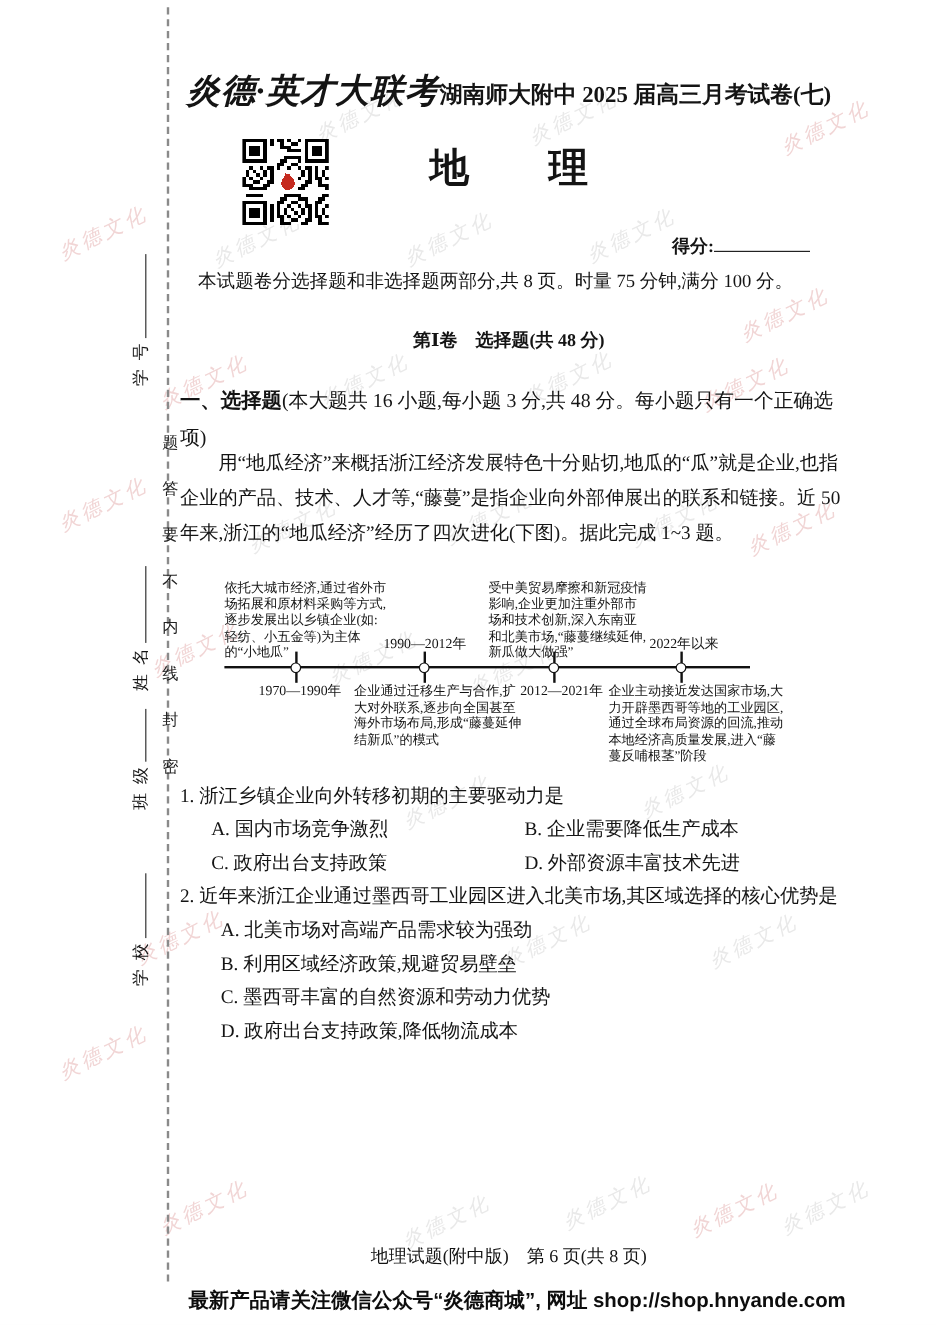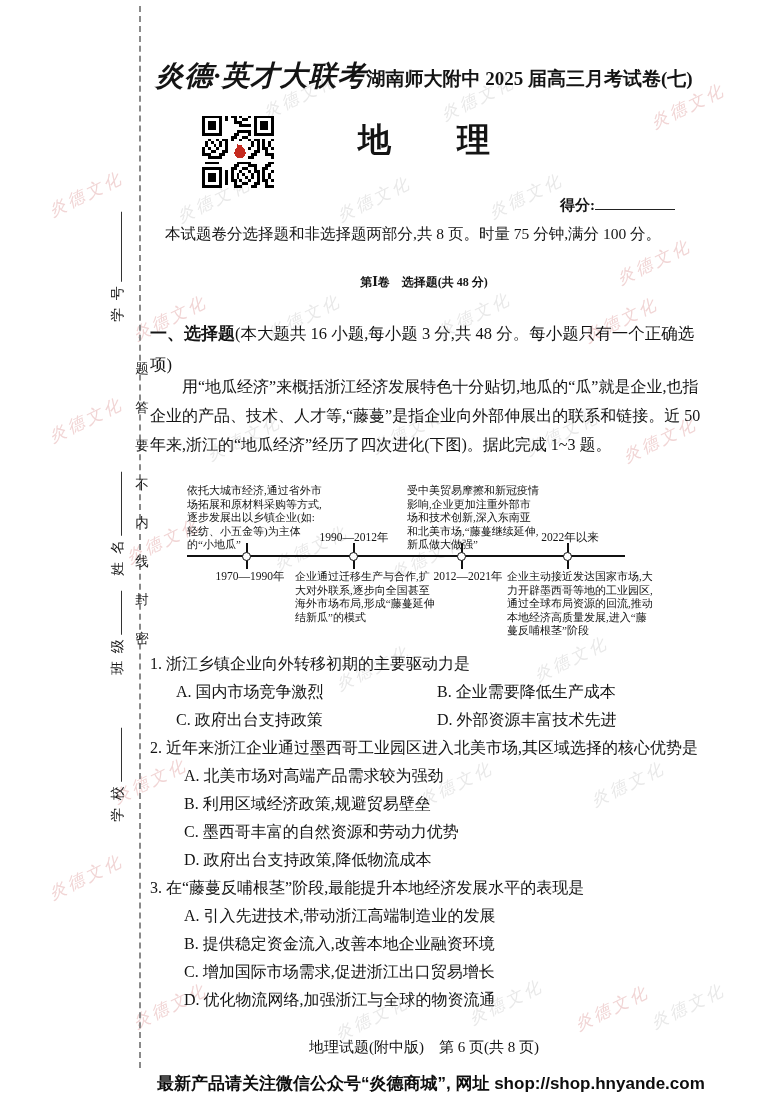--- a/index.html
+++ b/index.html
@@ -26,21 +26,21 @@
   .hdr .brand{font-weight:bold;font-style:italic;font-size:28px;letter-spacing:1px;}
   .hdr .rest{font-weight:bold;}
   .qr{position:absolute;left:202px;top:114px;width:72px;height:75px;z-index:2;}
   .subject{position:absolute;left:150px;top:118px;width:548px;text-align:center;
            font-size:33px;font-weight:bold;z-index:2;
            font-family:"Liberation Sans","DejaVu Sans",sans-serif;}
   .score{position:absolute;left:560px;top:196px;font-size:15px;font-weight:bold;z-index:2;}
   .score .blank{display:inline-block;border-bottom:1.4px solid #222;height:13px;}
   .notice{position:absolute;left:165px;top:224px;width:535px;font-size:15.5px;z-index:2;}
   .sec-title{position:absolute;left:150px;top:274px;width:548px;text-align:center;
-             font-size:12px;font-weight:bold;z-index:2;}
+             font-size:15px;font-weight:bold;z-index:2;}
   .part-head{position:absolute;left:150px;top:318px;width:552px;font-size:16.5px;
              line-height:31px;z-index:2;}
   .part-head b{font-size:17px;}
   .passage{position:absolute;left:150px;top:372px;width:552px;font-size:16px;
            line-height:29px;text-indent:2em;z-index:2;}
   
   .diagram{position:absolute;left:150px;top:484px;width:560px;height:168px;z-index:2;
            font-size:11px;line-height:13.5px;}
   .hline{position:absolute;left:37px;top:71px;width:438px;height:0;border-top:2px solid #111;}
   .stem{position:absolute;top:59px;width:0;height:26px;border-left:2px solid #111;}
@@ -366,27 +366,18 @@
     <div>
       <p class="qt"><span>2.</span> <span>近年来浙江企业通过墨西哥工业园区进入北美市场,其区域选择的核心优势是</span></p>
       <div class="optcol">
         <div>A. 北美市场对高端产品需求较为强劲</div>
         <div>B. 利用区域经济政策,规避贸易壁垒</div>
         <div>C. 墨西哥丰富的自然资源和劳动力优势</div>
         <div>D. 政府出台支持政策,降低物流成本</div>
       </div>
     </div>
 
-    <div>
-      <p class="qt"><span>3.</span> <span>在“藤蔓反哺根茎”阶段,最能提升本地经济发展水平的表现是</span></p>
-      <div class="optcol">
-        <div>A. 引入先进技术,带动浙江高端制造业的发展</div>
-        <div>B. 提供稳定资金流入,改善本地企业融资环境</div>
-        <div>C. 增加国际市场需求,促进浙江出口贸易增长</div>
-        <div>D. 优化物流网络,加强浙江与全球的物资流通</div>
-      </div>
-    </div>
   </div>
 
   <div class="pfoot">地理试题(附中版)　第 6 页(共 8 页)</div>
   <div class="promo">最新产品请关注微信公众号“炎德商城”, 网址 shop://shop.hnyande.com</div>
 
 </div>
 
 </body></html>

